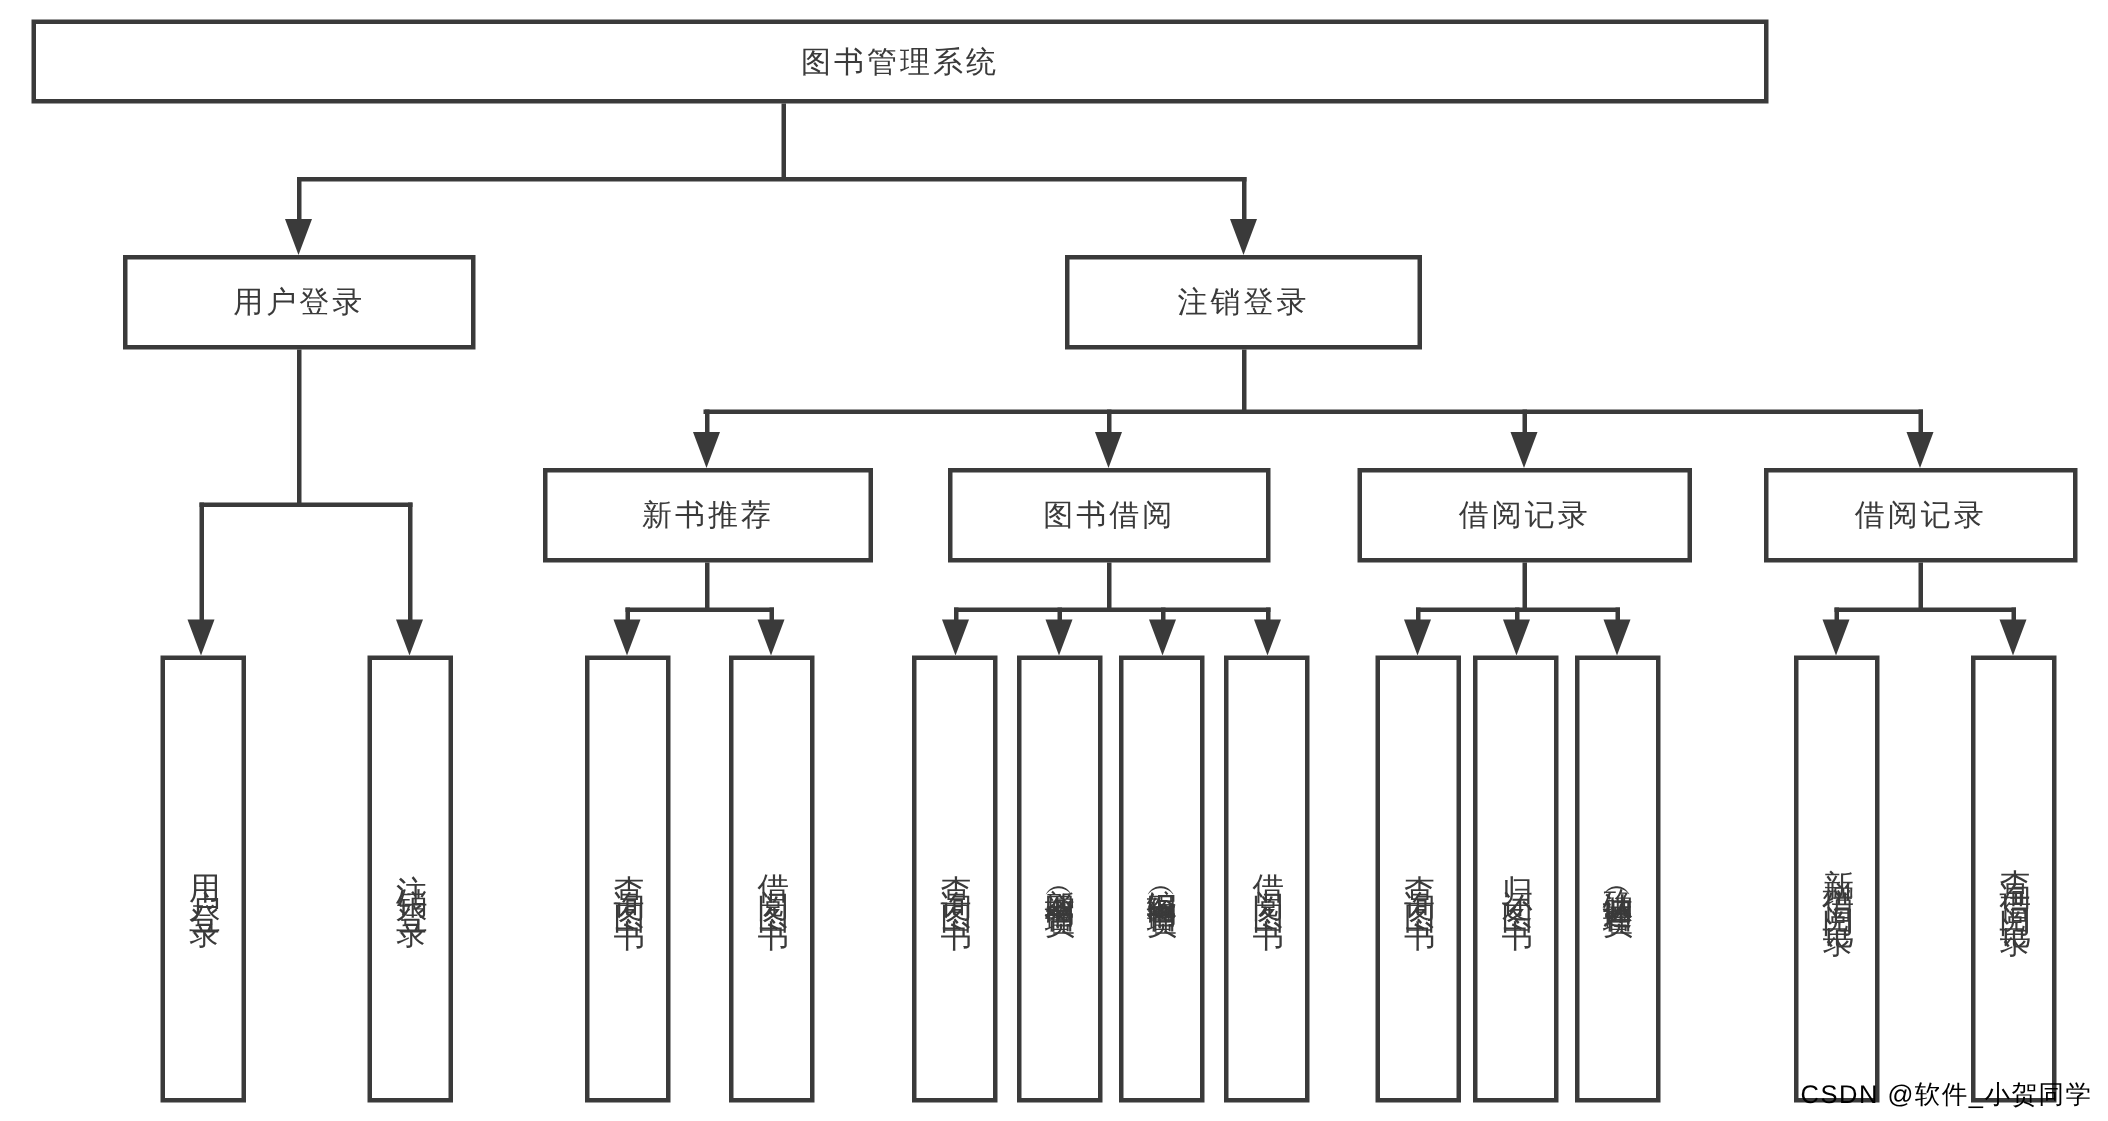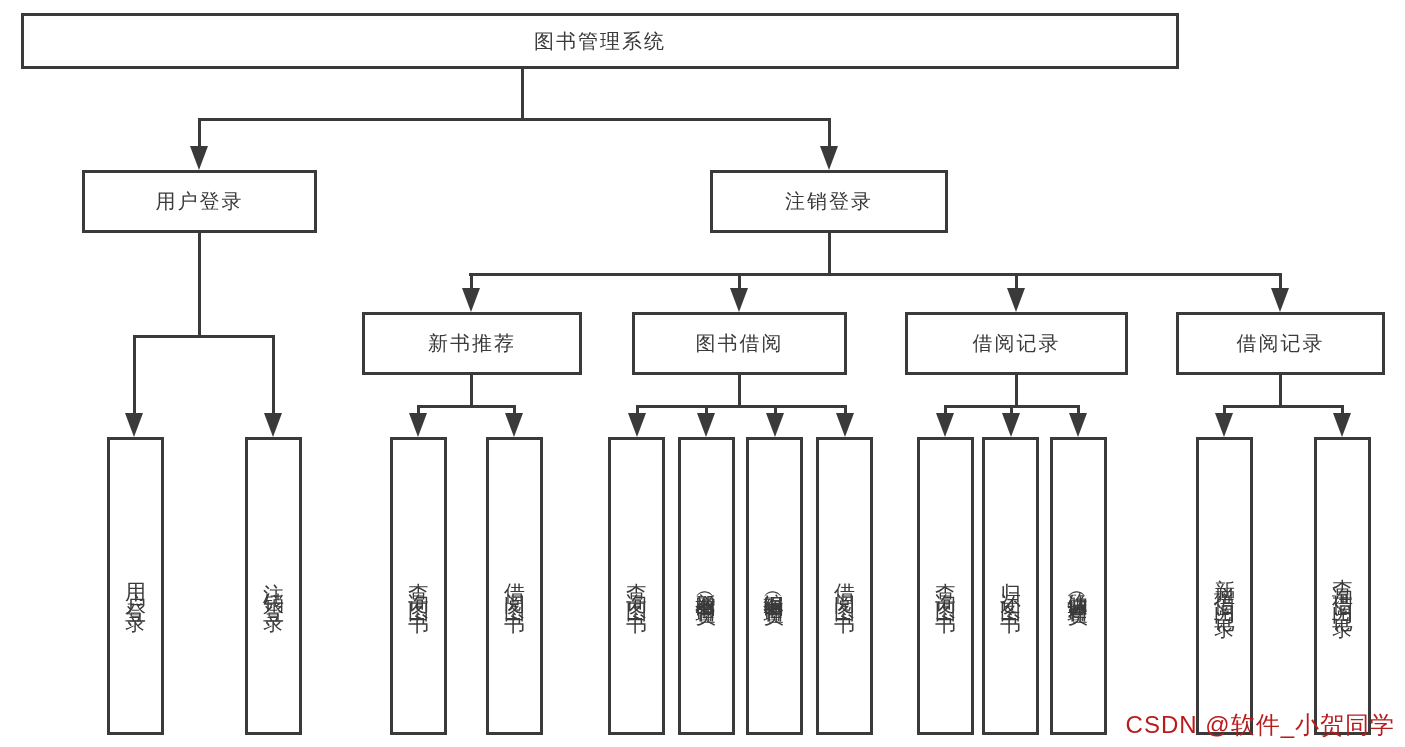--- a/index.html
+++ b/index.html
@@ -20,21 +20,21 @@
   .leaf.dense{font-size:20px;letter-spacing:2px;}
   .vline,.hline{position:absolute;background:#3a3a3a;}
   .vline{width:3px;}
   .hline{height:3px;}
   .arrow{
     position:absolute;width:0;height:0;
     border-left:9px solid transparent;border-right:9px solid transparent;
     border-top:24px solid #3a3a3a;
   }
   .watermark{
-    position:absolute;right:10px;bottom:6px;font-size:24px;color:#b91c1c;
+    position:absolute;right:10px;bottom:6px;font-size:17px;color:#000000;
     letter-spacing:1px;z-index:5;white-space:nowrap;margin-top:48px;
   }
 </style>
 </head>
 <body>
 
 <div id="stage">
 
   <div class="box hbox" style="left:21px;top:13px;width:1158px;height:56px;">图书管理系统</div>
 

